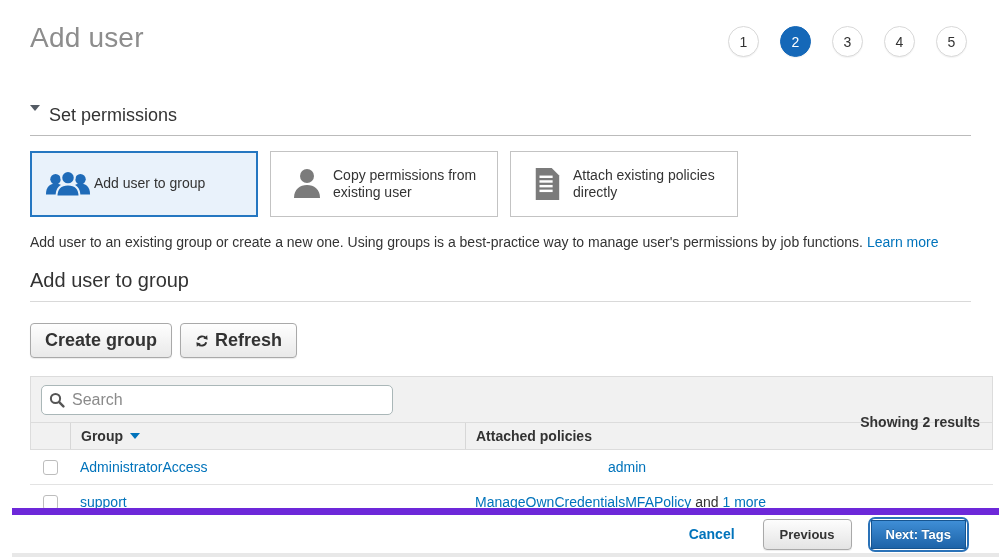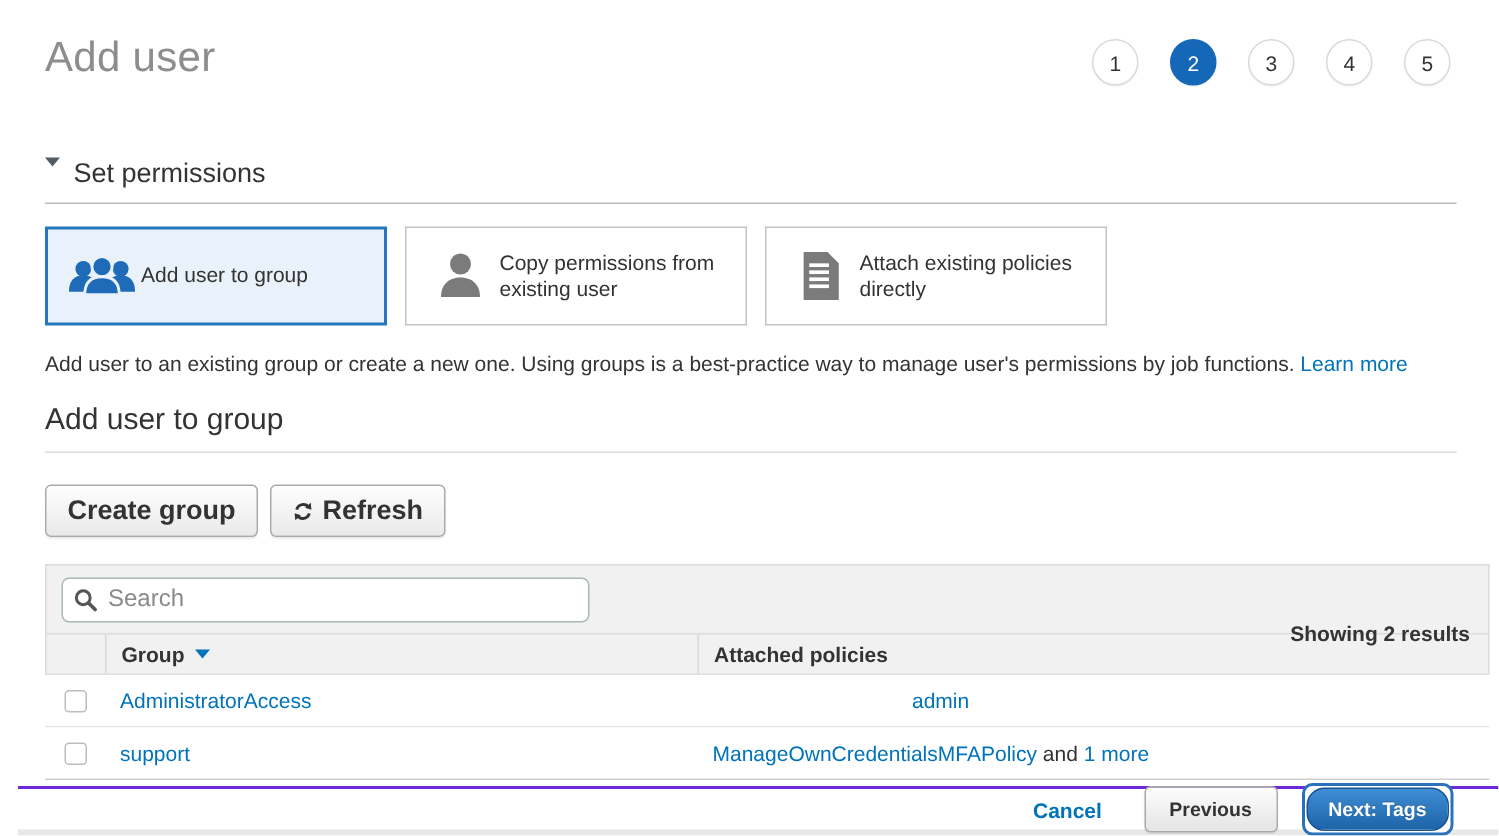--- a/index.html
+++ b/index.html
@@ -67,30 +67,30 @@
                 border-top:6px solid #0073bb; }
 
   .trow { display:flex; height:35px; align-items:stretch; border-bottom:1px solid #e3e3e3; background:#fff; }
   .trow:last-child { border-bottom:1px solid #cfcfcf; }
   .td { display:flex; align-items:center; }
   .td.col-check, .td.col-group { border-right:none; }
   .checkbox { width:15px; height:15px; border:1px solid #bdbdbd; border-radius:3px; background:#fff; cursor:pointer; }
   .and-text { color:#333; white-space:pre; }
 
   
-  .footer { position:absolute; left:12px; right:0; bottom:0; height:33px; border-top:2px solid #6d28d9;
+  .footer { position:absolute; left:12px; right:0; bottom:0; height:49px; border-top:7px solid #6d28d9;
             border-bottom:4px solid #e8e8e8; background:#fff; display:flex; align-items:center;
             justify-content:flex-end; padding-right:30px; gap:16px; }
   .cancel-link { font-weight:bold; color:#0073bb; margin-right:12px; cursor:pointer; text-decoration:none; }
   .btn-secondary { font-weight:bold; font-size:13px; color:#333; background:linear-gradient(#fdfdfd,#e4e4e4);
                    border:1px solid #a9a9a9; border-radius:4px; padding:7px 16px; cursor:pointer;
                    box-shadow:0 1px 1px rgba(0,0,0,.08); }
   .primary-ring { border:2px solid #2a72b8; border-radius:7px; padding:1px; background:#fff; }
   .btn-primary { display:block; font-weight:bold; font-size:13px; color:#fff;
-                 background:linear-gradient(#3f8ed6,#1d63a8); border:1px solid #16548f; border-radius:12px;
+                 background:linear-gradient(#3f8ed6,#1d63a8); border:1px solid #16548f; border-radius:0;
                  padding:6px 14px; cursor:pointer; text-shadow:0 -1px 0 rgba(0,0,0,.2);
                  font-family:"Liberation Sans", sans-serif; }
 </style>
 </head>
 <body>
 
 <div class="page">
   <div class="content">
 
     <div class="header-row">

